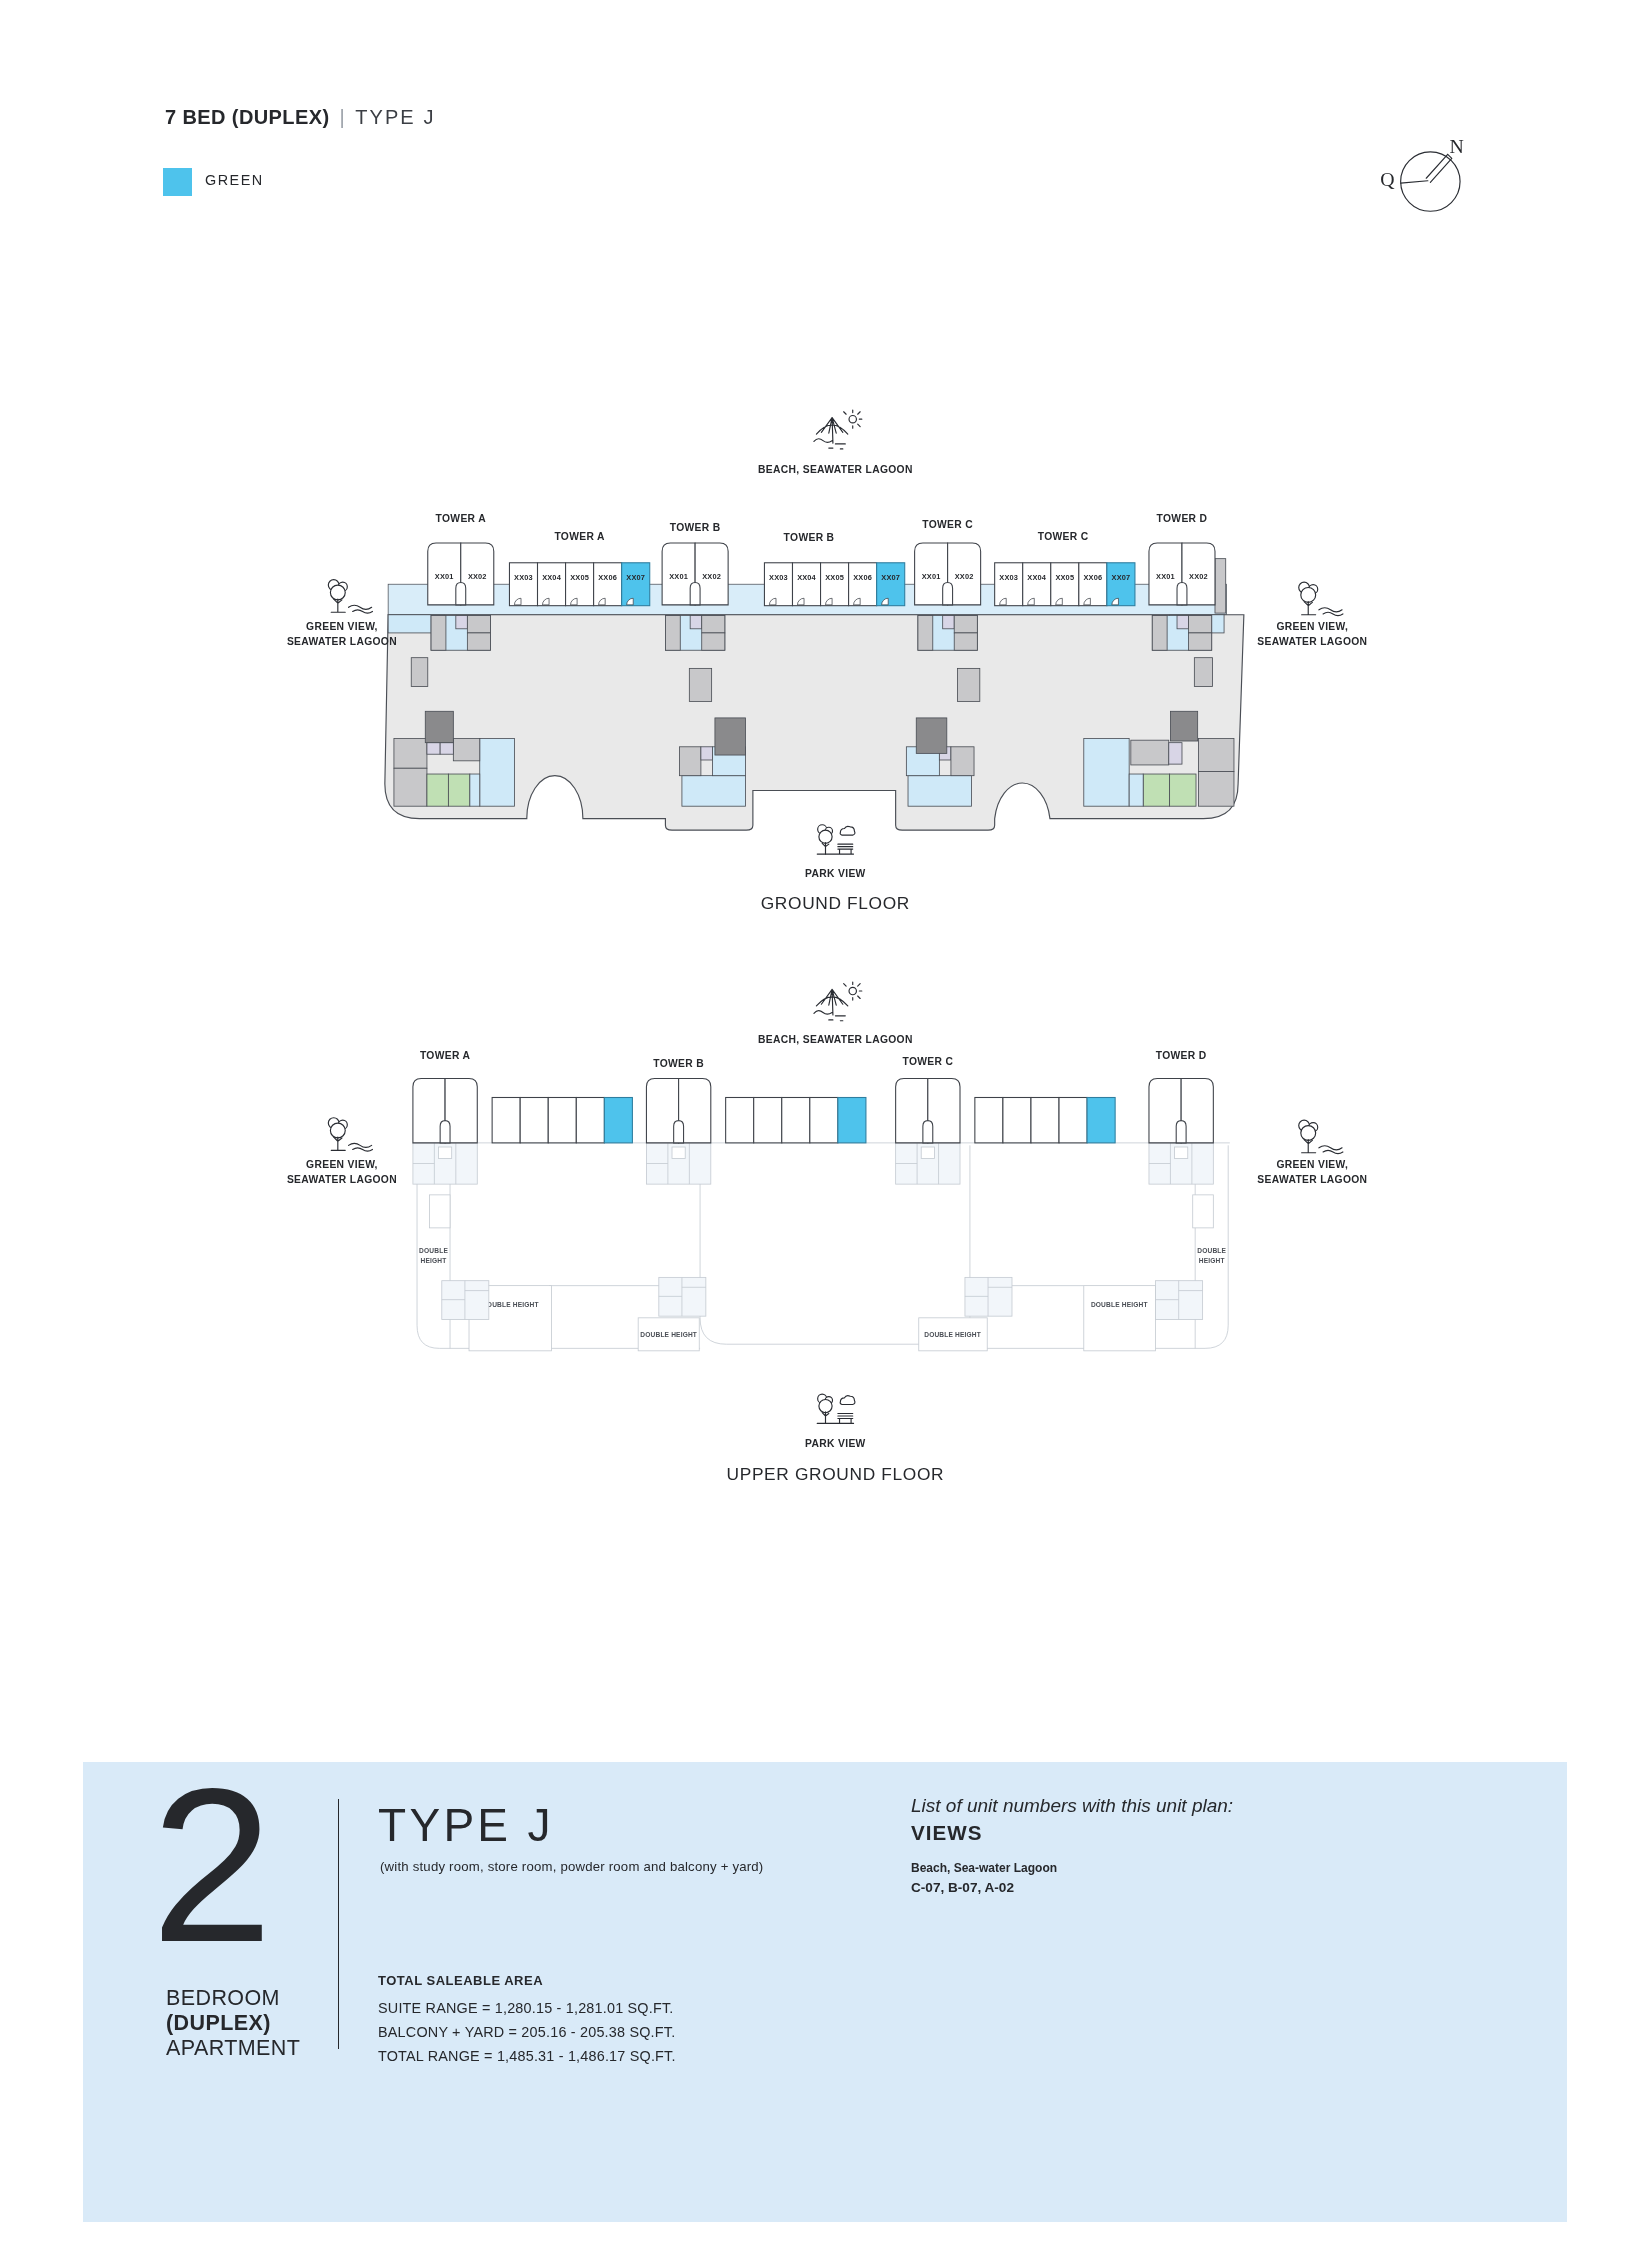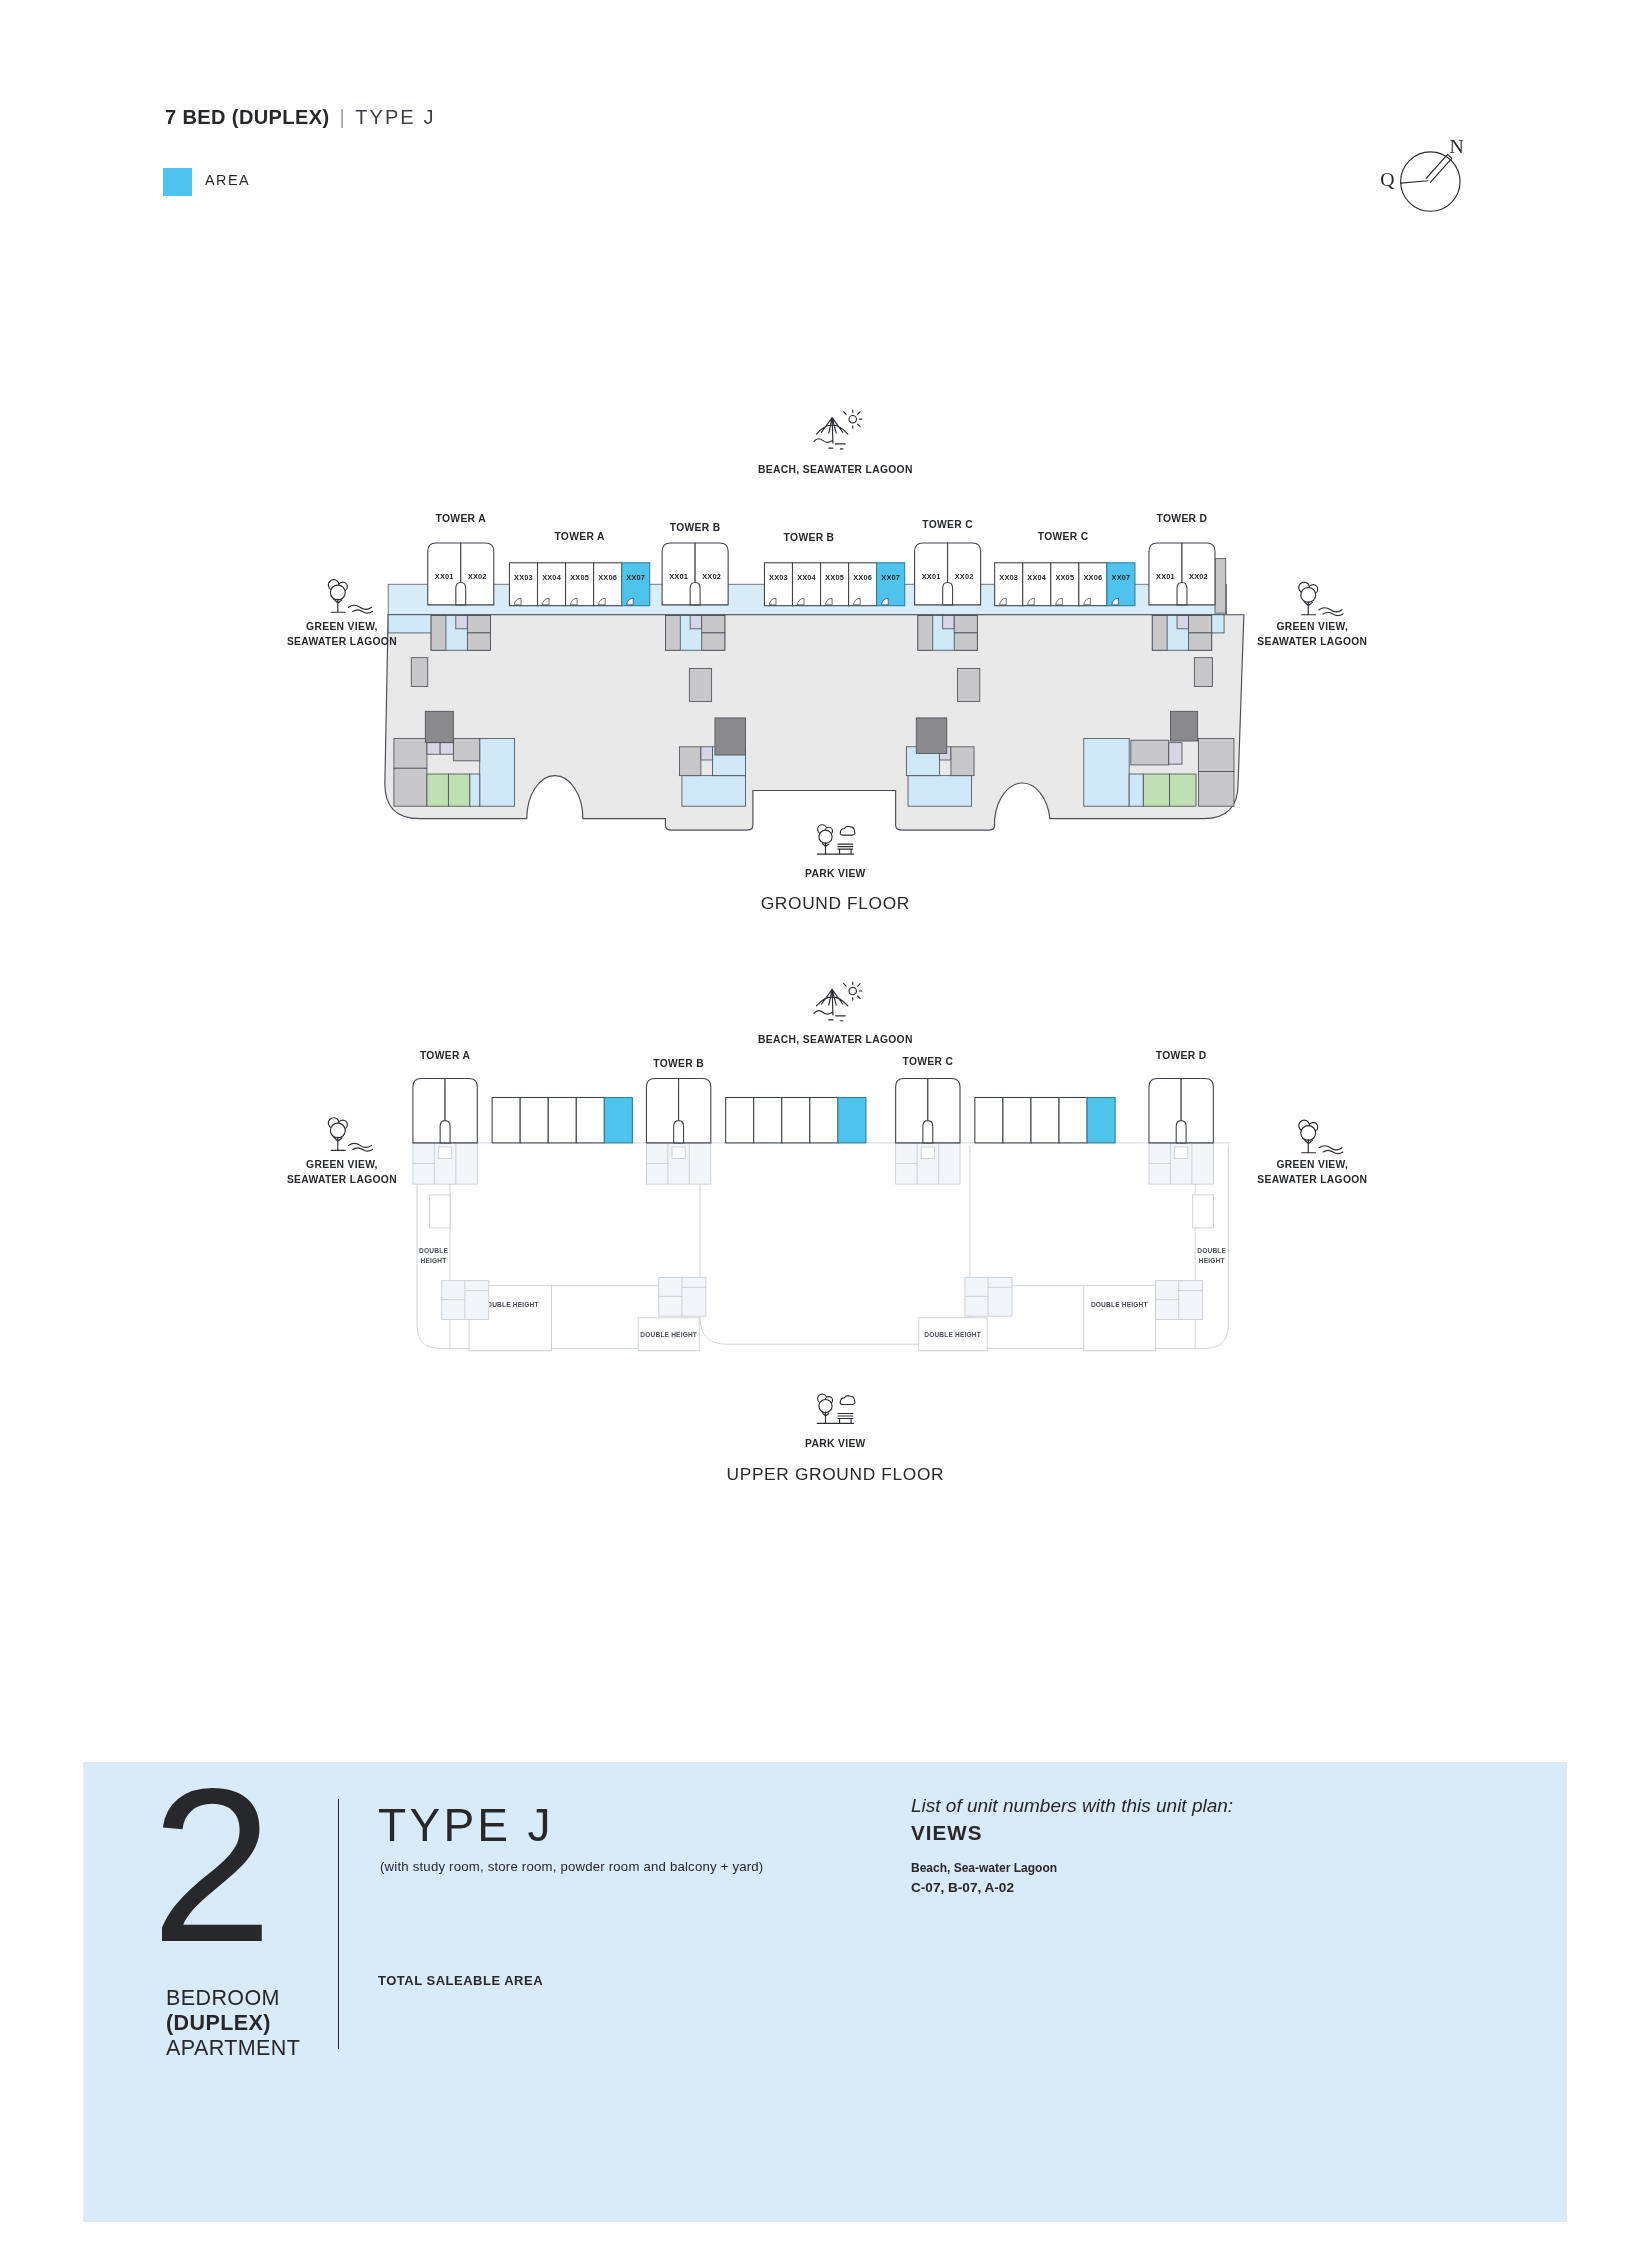--- a/index.html
+++ b/index.html
@@ -56,21 +56,21 @@
   .views-val{left:828px;top:99px;font-size:12px;font-weight:600;}
   .views-units{left:828px;top:118px;font-size:13.6px;font-weight:600;}
 </style>
 </head>
 <body>
 
 <div class="abs" id="page-title">
   <span class="tb">7 BED (DUPLEX)</span><span class="sep">|</span><span class="tl">TYPE J</span>
 </div>
 <div class="abs" id="legend-swatch" style="background: rgb(78, 195, 236);"></div>
-<div class="abs" id="legend-label">AREA</div>
+<div class="abs" id="legend-label">GREEN</div>
 
 <svg id="plans" width="1651" height="2261" viewBox="0 0 2000 2740">
     <g>
       <rect class="corr" x="470" y="708" width="1016" height="37"></rect>
       <path class="podium" d="M 470,745 L 466,950 Q 466,992 508,992 L 638,992 A 34 52 0 0 1 706,992 L 806,992 L 806,1000 Q 806,1006 814,1006 L 904,1006 Q 912,1006 912,1000 L 912,958 L 1085,958 L 1085,1000 Q 1085,1006 1093,1006 L 1197,1006 Q 1205,1006 1205,1000 L 1205,992 A 34 52 0 0 1 1272,992 L 1458,992 Q 1500,992 1500,950 L 1507,745 Z"></path>
       <rect class="lbl2" x="470" y="745" width="68" height="22"></rect>
       <rect class="lbl2" x="1417" y="745" width="66" height="22"></rect>
       <rect class="gry" x="1472" y="677" width="13" height="66"></rect>
       <rect class="gry" x="498" y="797" width="20" height="35"></rect>
       <rect class="gry" x="835" y="810" width="27" height="40"></rect>
@@ -426,18 +426,23 @@
   <div class="big-num">2</div>
   <div class="unit-lines">
     <div>BEDROOM</div>
     <div class="bold">(DUPLEX)</div>
     <div>APARTMENT</div>
   </div>
   <div class="divider"></div>
   <div class="type-title">TYPE J</div>
   <div class="type-sub">(with study room, store room, powder room and balcony + yard)</div>
   <div class="area-head">TOTAL SALEABLE AREA</div>
+  <div class="area-lines">
+    <div>SUITE RANGE = 1,280.15 - 1,281.01 SQ.FT.</div>
+    <div>BALCONY + YARD = 205.16 - 205.38 SQ.FT.</div>
+    <div>TOTAL RANGE = 1,485.31 - 1,486.17 SQ.FT.</div>
+  </div>
   <div class="list-note">List of unit numbers with this unit plan:</div>
   <div class="views-head">VIEWS</div>
   <div class="views-val">Beach, Sea-water Lagoon</div>
   <div class="views-units">C-07, B-07, A-02</div>
 </div>
 
 
 </body></html>

